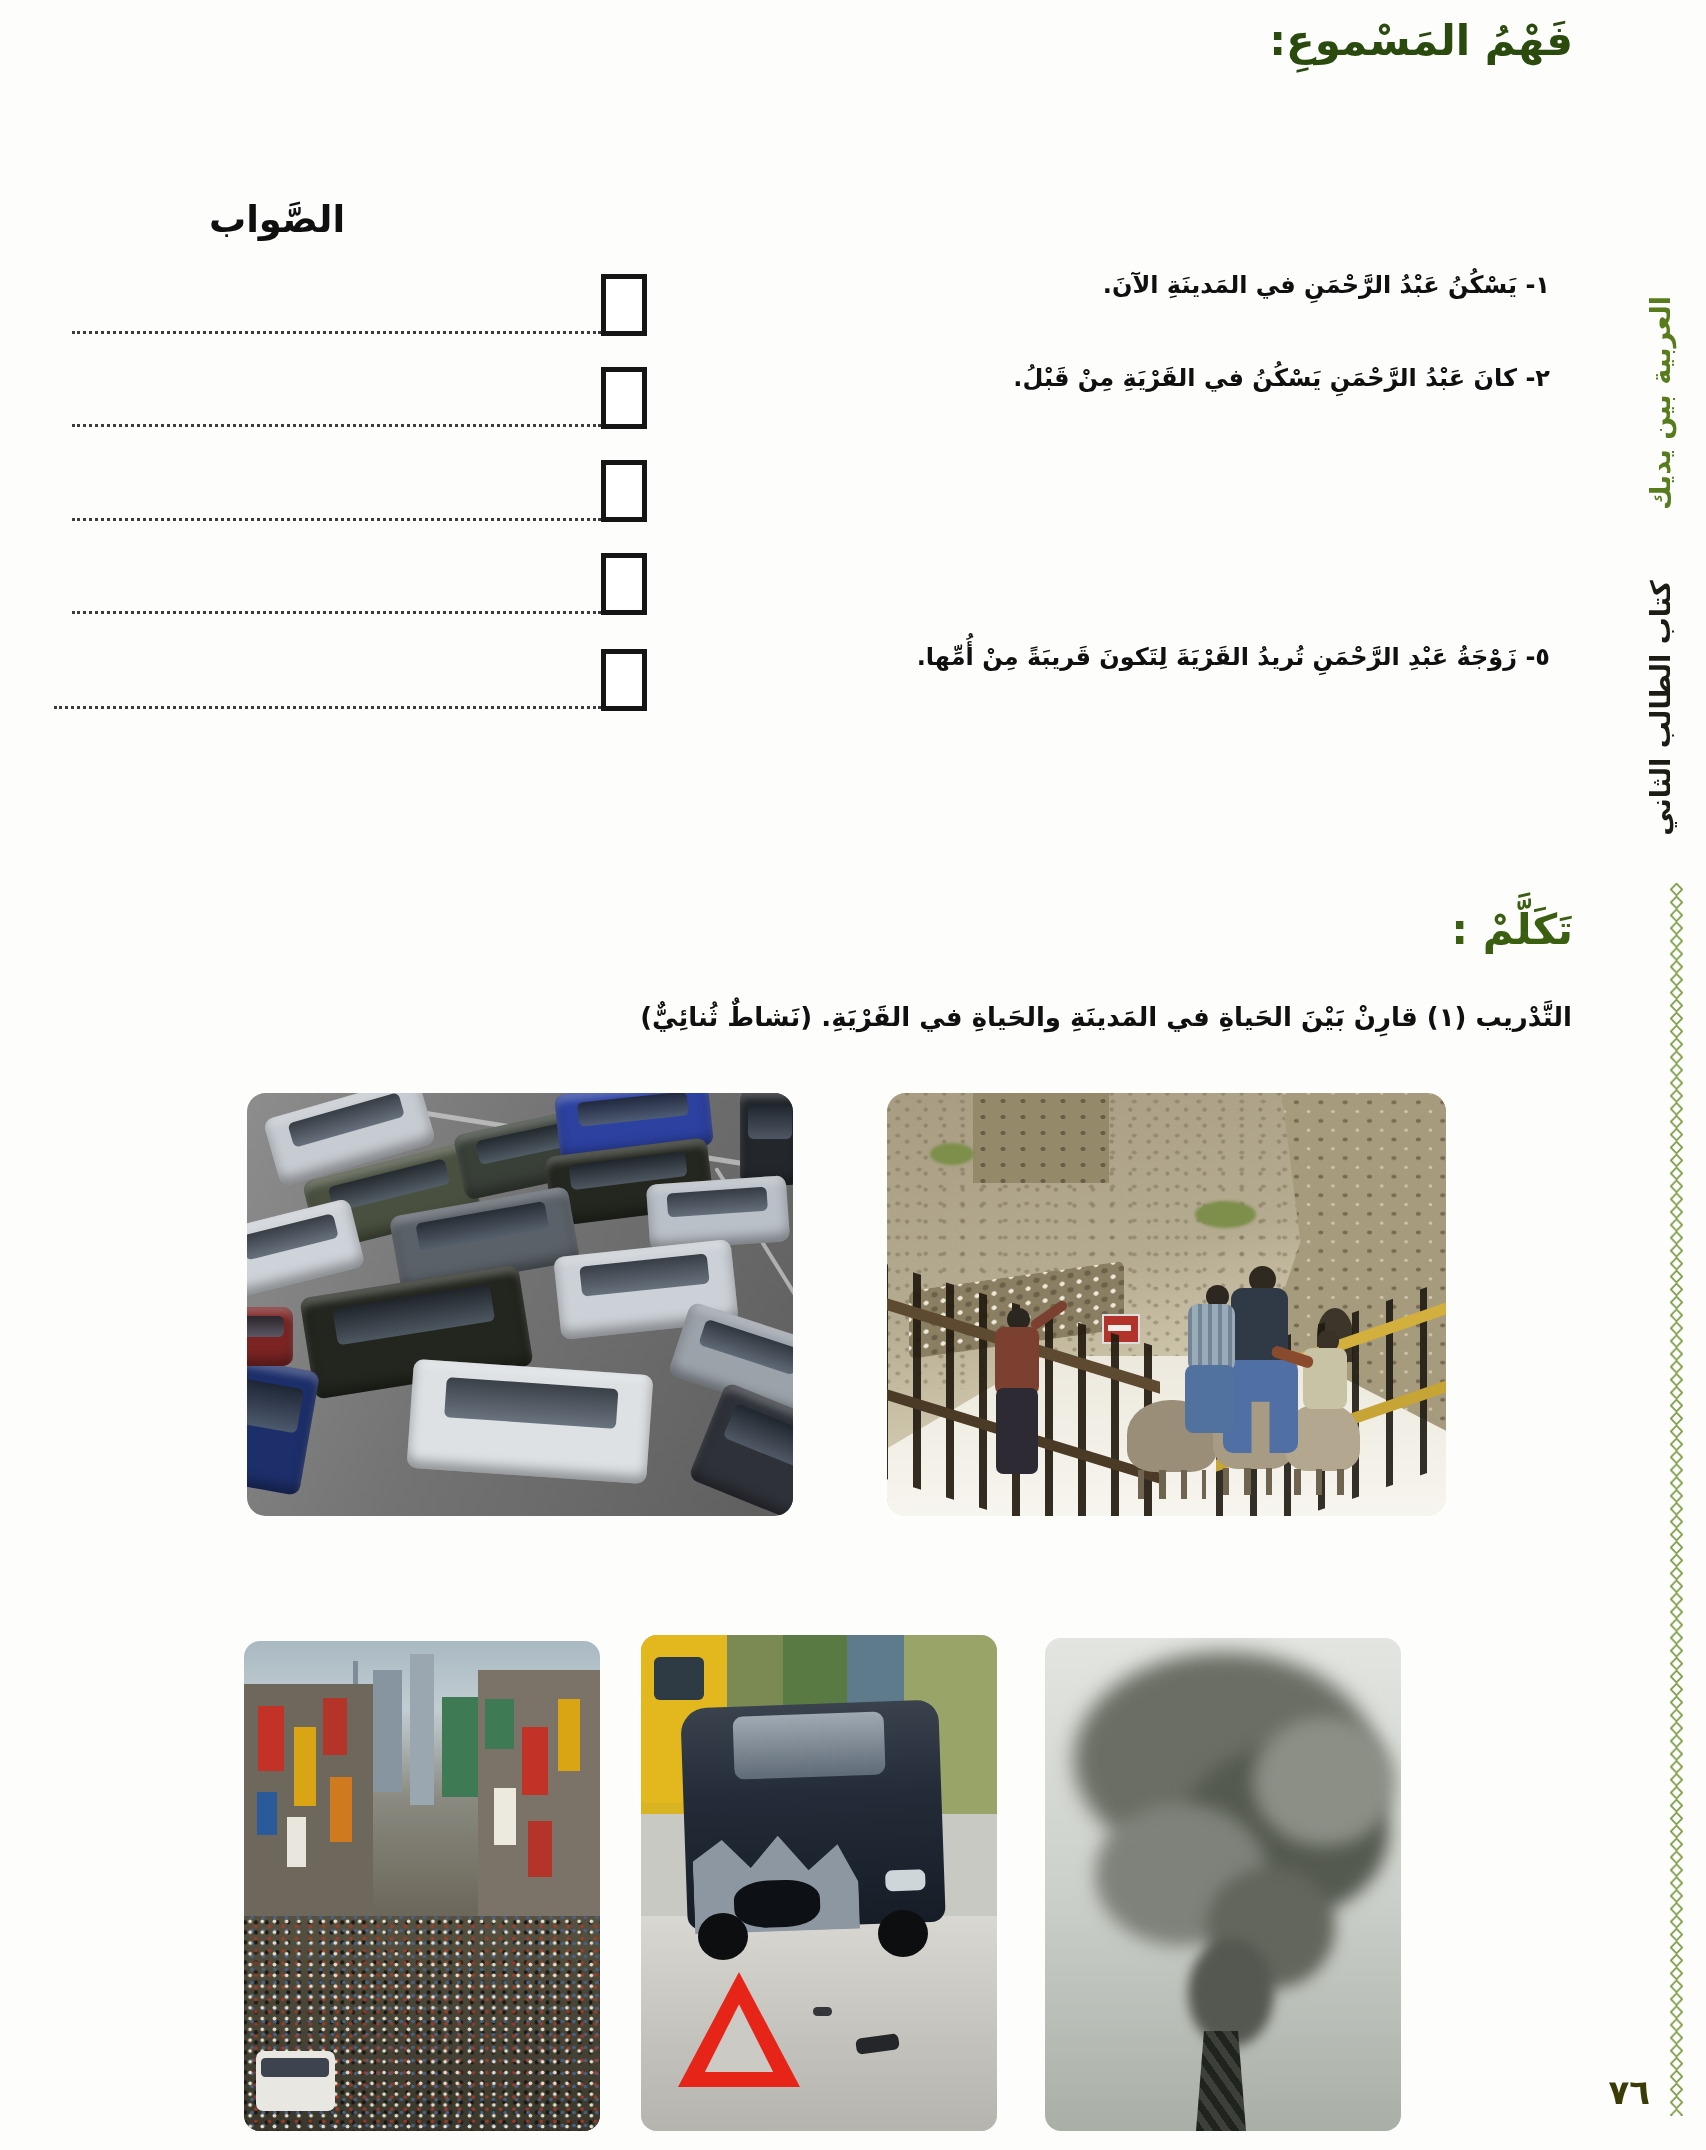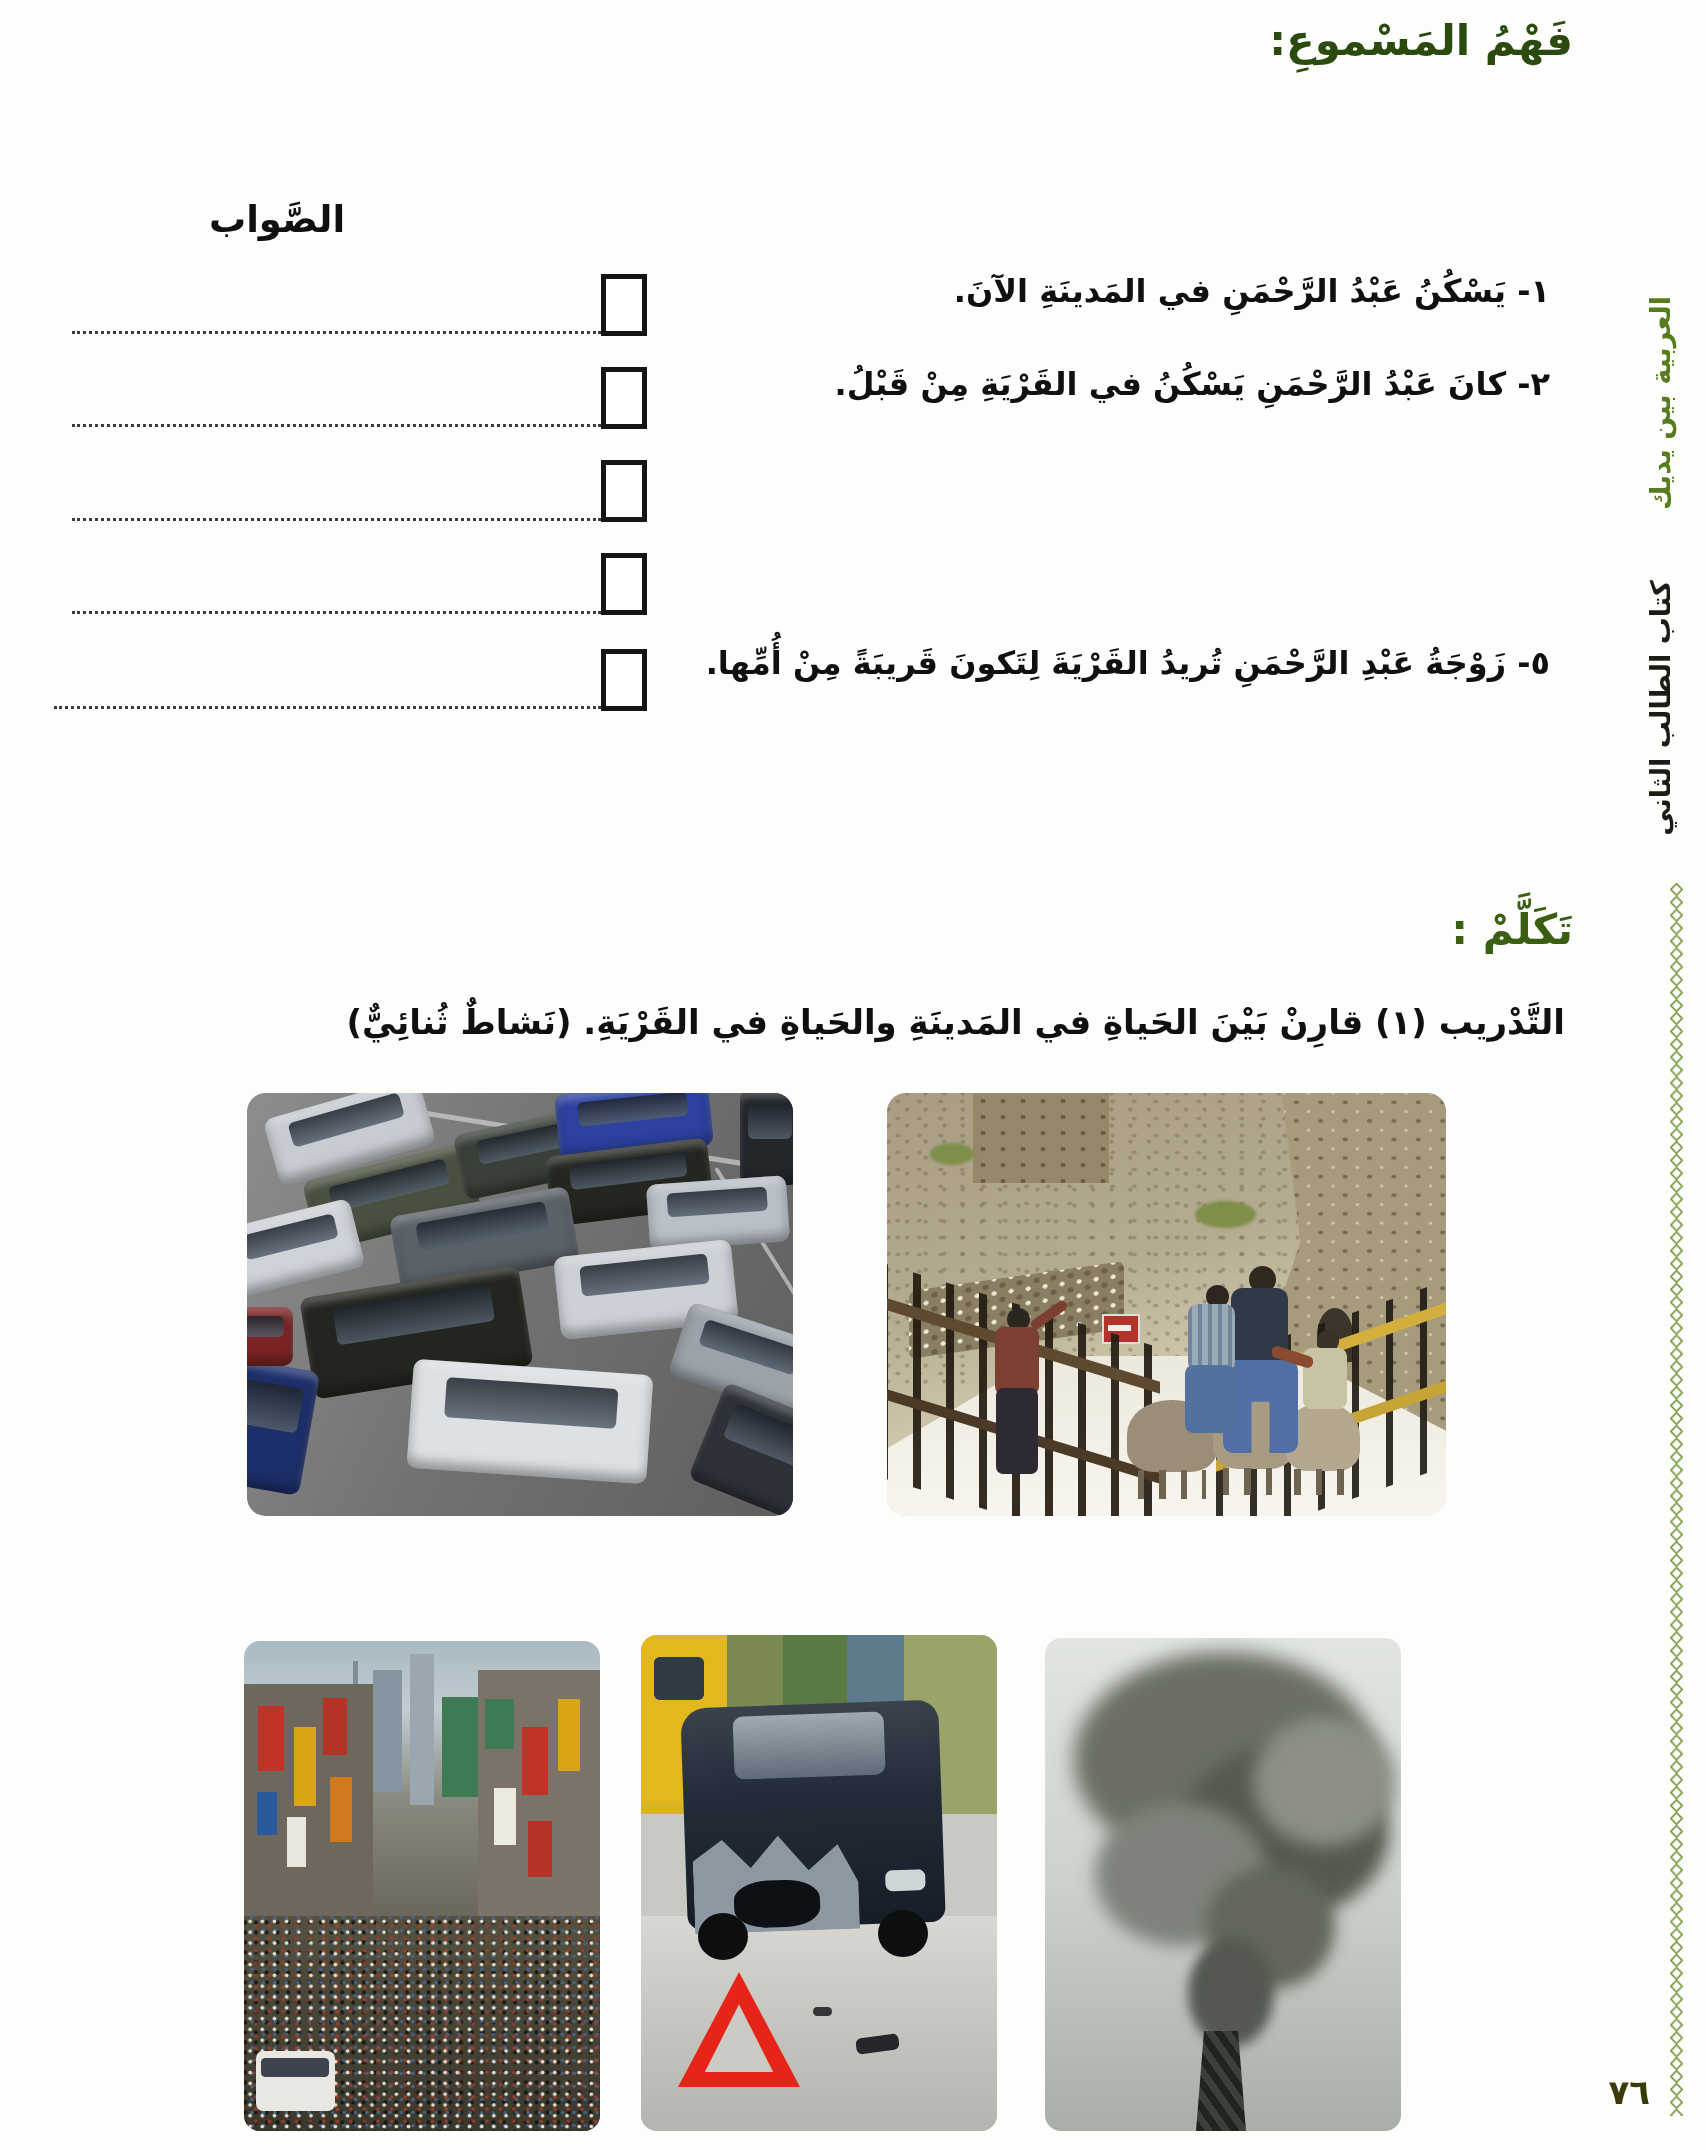--- a/index.html
+++ b/index.html
@@ -4,31 +4,31 @@
 <style>
   html,body { margin:0; padding:0; background:#ffffff; }
   .page {
     position:relative; width:1706px; height:2151px; background:#fdfdfc;
     font-family:"DejaVu Sans","Liberation Sans",sans-serif; font-weight:700;
     color:var(--ink,#101010); overflow:hidden; direction:rtl;
   }
   .title   { position:absolute; right:133px; top:16px;  font-size:42px; color:var(--heading_green,#2a4a0e); white-space:nowrap; }
   .instruction { position:absolute; right:131px; top:80px; font-size:36px; white-space:nowrap; }
   .sawab   { position:absolute; left:209px; top:198px; font-size:37px; }
-  .stmt    { position:absolute; right:156px; font-size:32px; white-space:nowrap; line-height:1.5;text-align:right; }
+  .stmt    { position:absolute; right:156px; font-size:24px; white-space:nowrap; line-height:1.5;text-align:right; }
   .s1{top:267px}.s2{top:360px}.s3{top:453px}.s4{top:546px}.s5{top:639px}
   .cbx { position:absolute; left:601px; width:46px; height:62px; box-sizing:border-box;
          border:5px solid #151515; background:#fff; }
   .c1{top:274px}.c2{top:367px}.c3{top:460px}.c4{top:553px}.c5{top:649px}
   .dots { position:absolute; height:0; border-bottom:3.6px dotted #3c3c3c; }
   .d1{left:72px;width:529px;top:331px}.d2{left:72px;width:529px;top:424px}
   .d3{left:72px;width:529px;top:518px}.d4{left:72px;width:529px;top:611px}
   .d5{left:54px;width:547px;top:706px}
   .speak-title { position:absolute; right:133px; top:905px; font-size:42px; color:var(--speak_green,#3a5f10); white-space:nowrap; }
-  .ex { position:absolute; right:141px; font-size:34px; white-space:nowrap;margin-left:6px; }
+  .ex { position:absolute; right:134px; font-size:26px; white-space:nowrap;margin-left:6px; }
   .ex1{top:1002px}.ex2{top:1547px}
   .photo { position:absolute; overflow:hidden; border-radius:18.6px; }
   .photo i, .photo b { position:absolute; display:block; }
   
   .p-traffic { left:247px; top:1093px; width:546px; height:423px;
     background:linear-gradient(115deg,#8d8d8d 0%,#737373 45%,#5e5e5e 100%); }
   .car { position:absolute; border-radius:10px; box-shadow:inset 0 -7.2px 11.5px rgba(0,0,0,.35), inset 0 7.2px 7.2px rgba(255,255,255,.25); }
   .car i { position:absolute; left:14%; right:14%; top:15%; height:36%; border-radius:5.7px;
            background:linear-gradient(180deg,#1e242c,#55606d); opacity:.85; }
   .lane { position:absolute; background:#d8d8d8; opacity:.65; border-radius:2.9px; }

